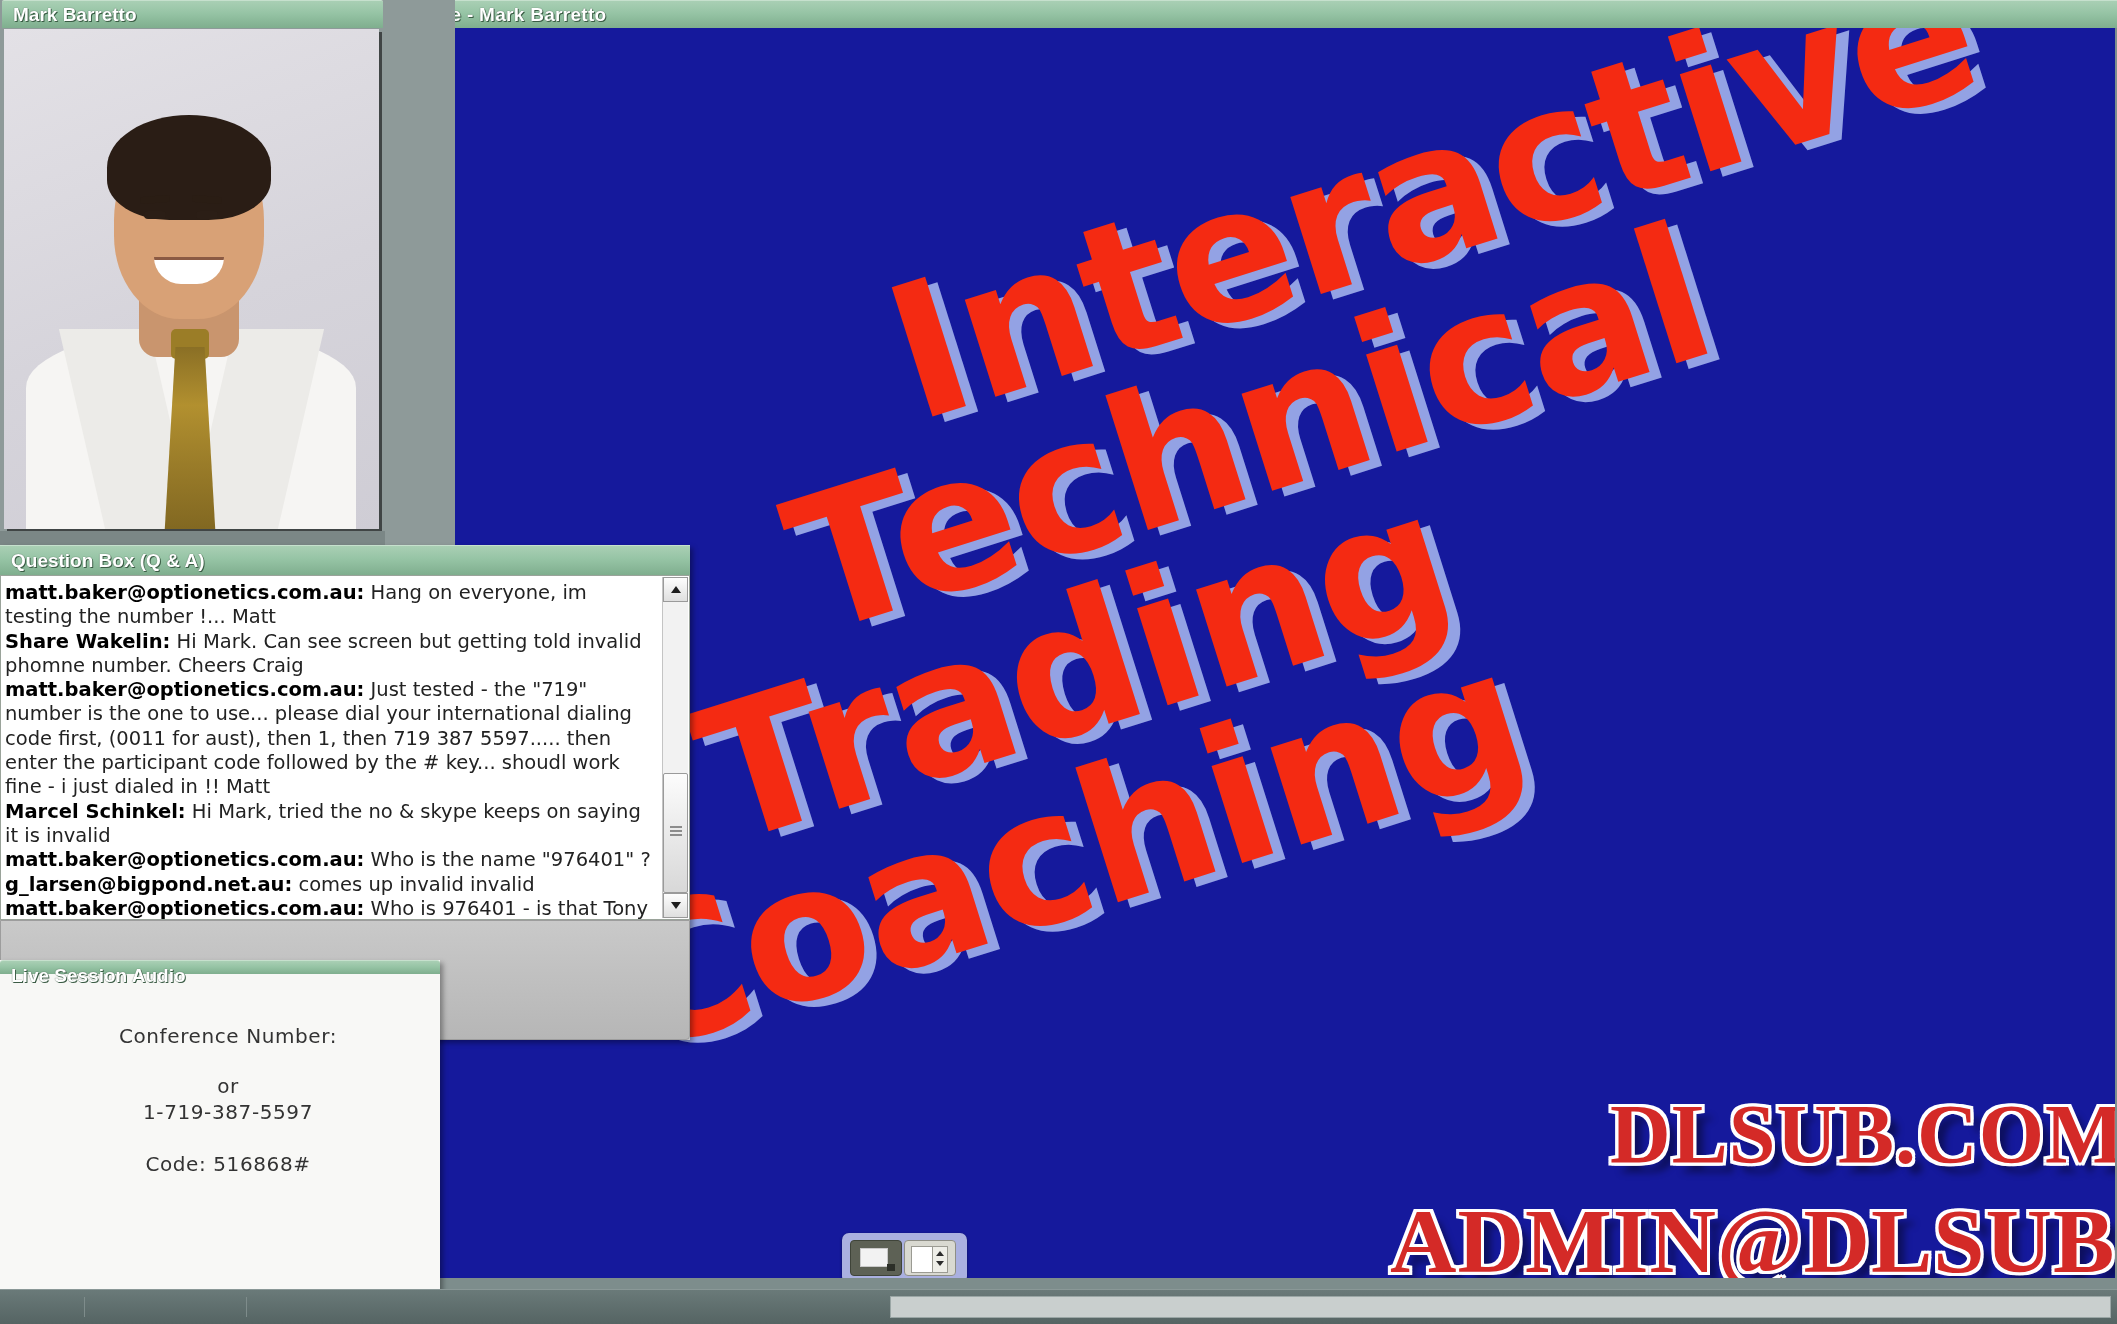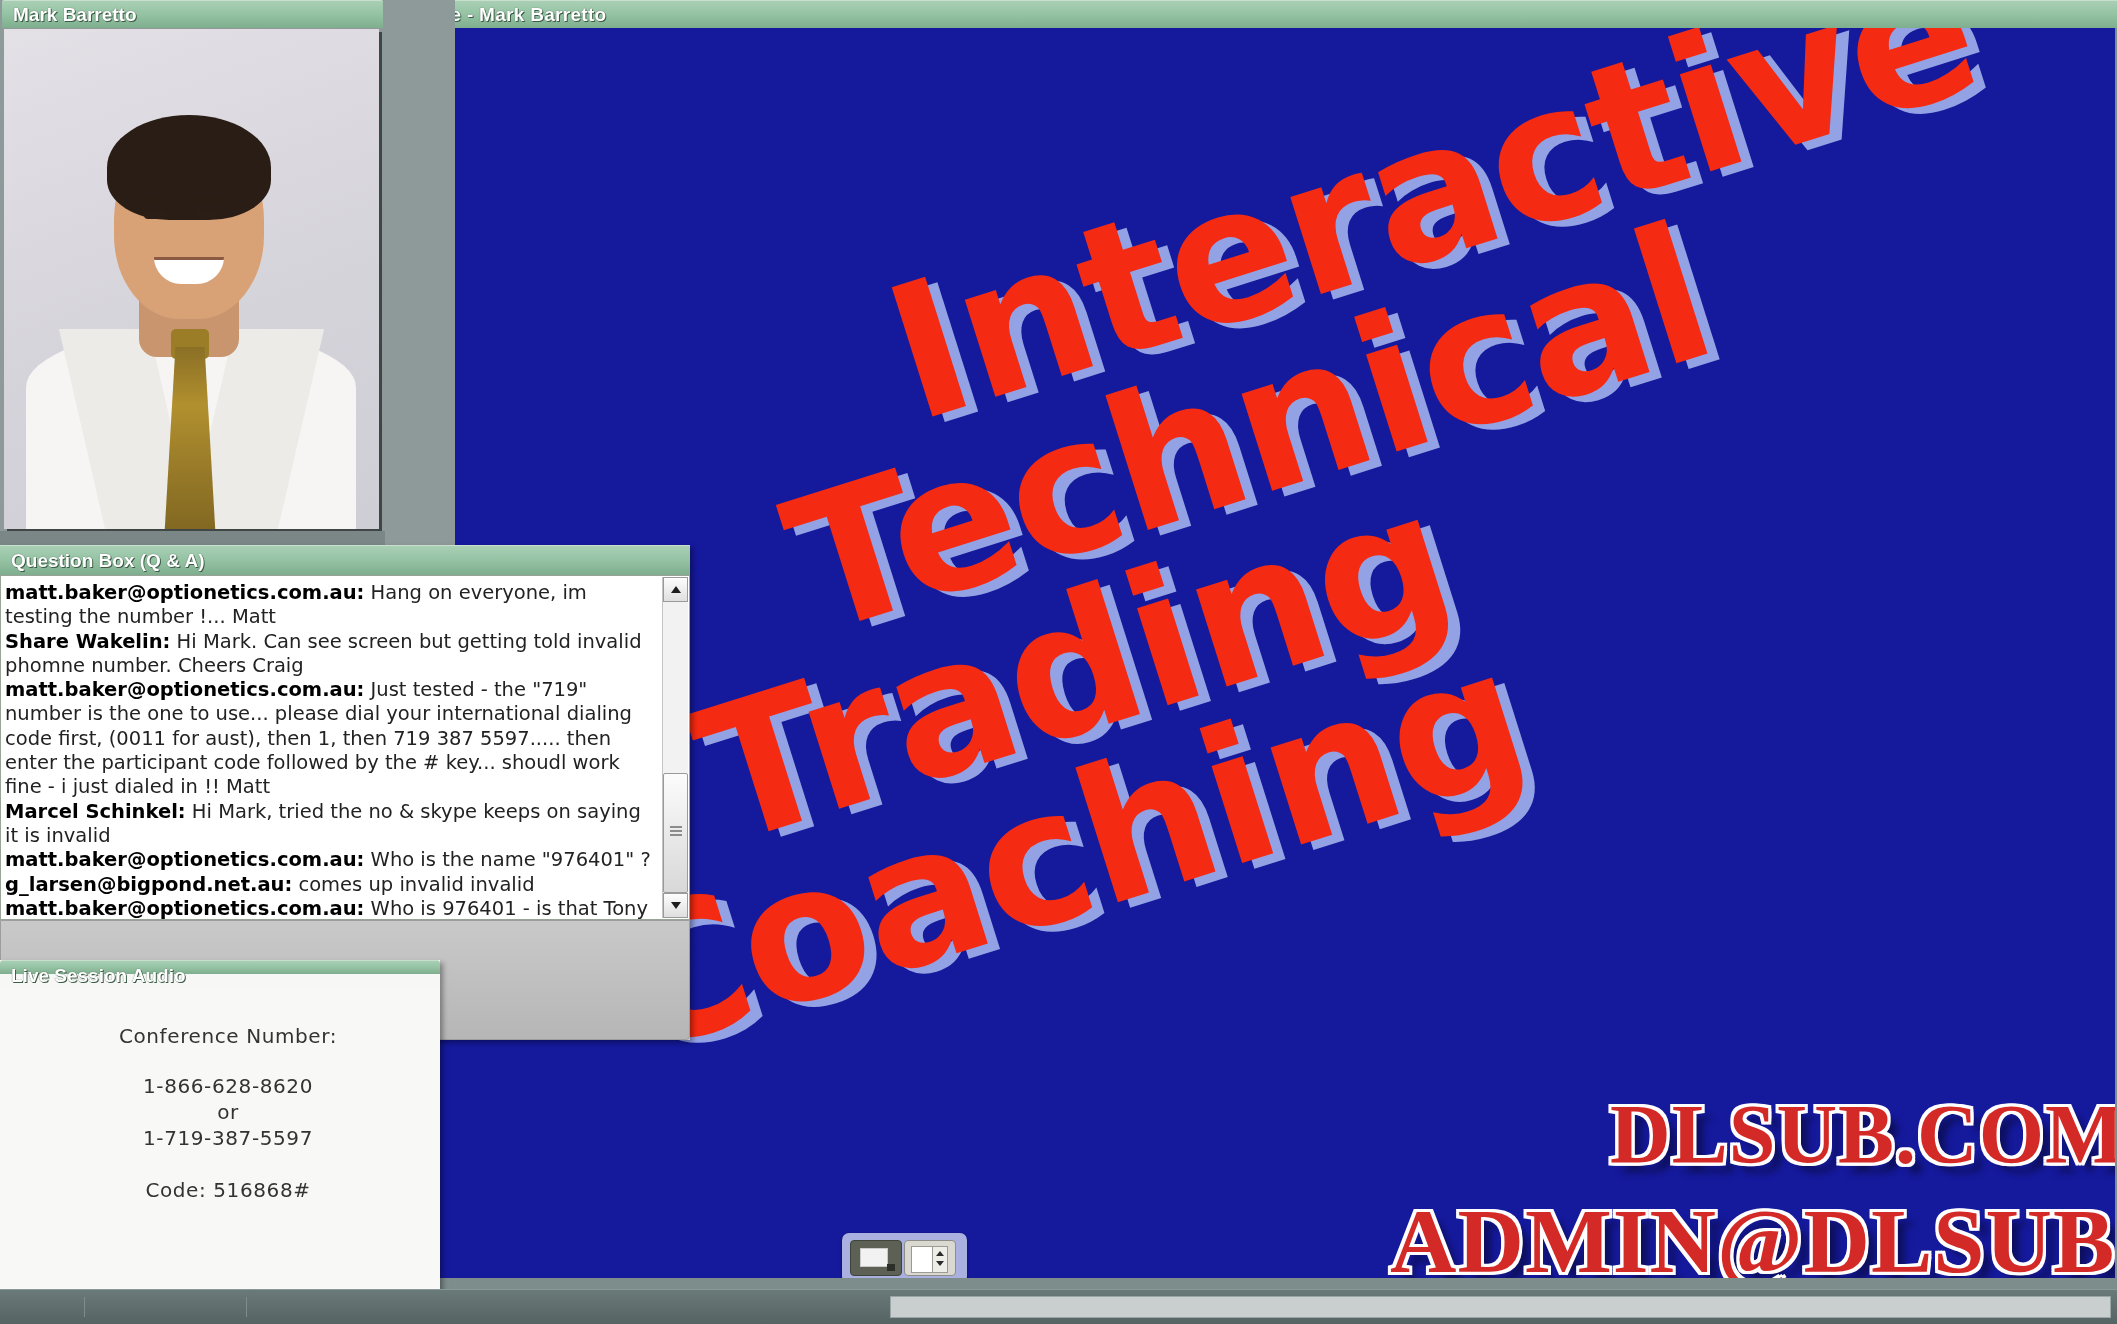--- a/index.html
+++ b/index.html
@@ -370,21 +370,20 @@
   <div id="qa-filler"></div>
 </div>
 
 <div id="audio-panel">
   <div id="audio-titlebar">
     <div class="ttl">Live Session Audio</div>
   </div>
   <div id="audio-body">
     <div class="a-line">Conference Number:</div>
     <div class="sp-a"></div>
-    <div class="a-line">1-866-628-8620</div>
     <div class="a-line">or</div>
     <div class="a-line">1-719-387-5597</div>
     <div class="sp-b"></div>
     <div class="a-line">Code: 516868#</div>
   </div>
 </div>
 
 <div id="statusbar">
   <div class="seg" id="sb-seg1"></div>
   <div class="seg" id="sb-seg2"></div>

